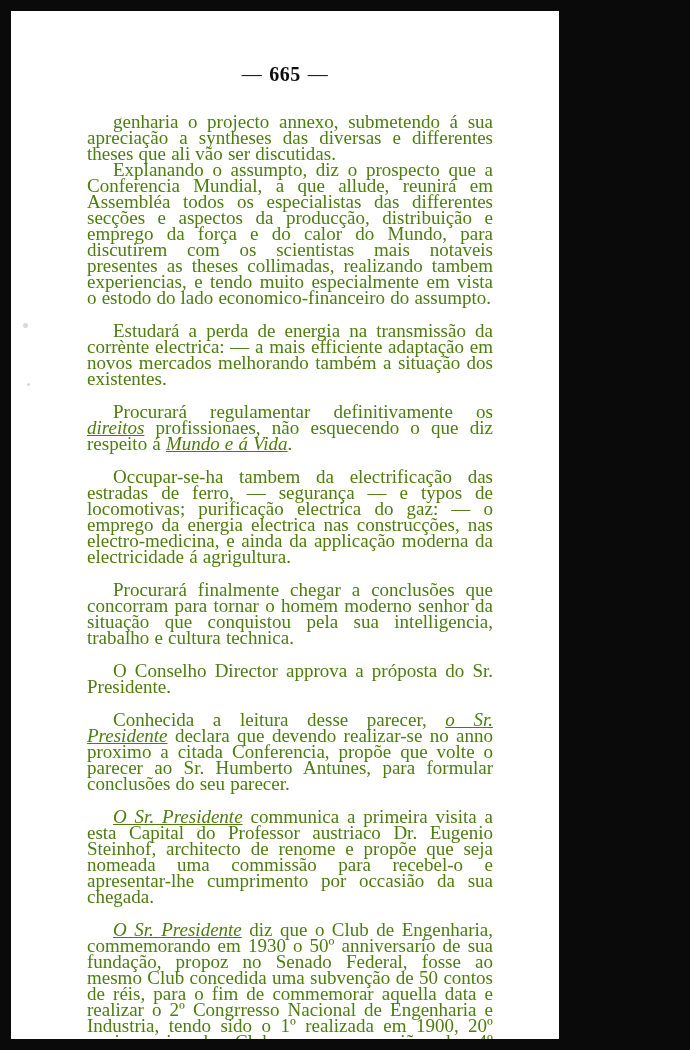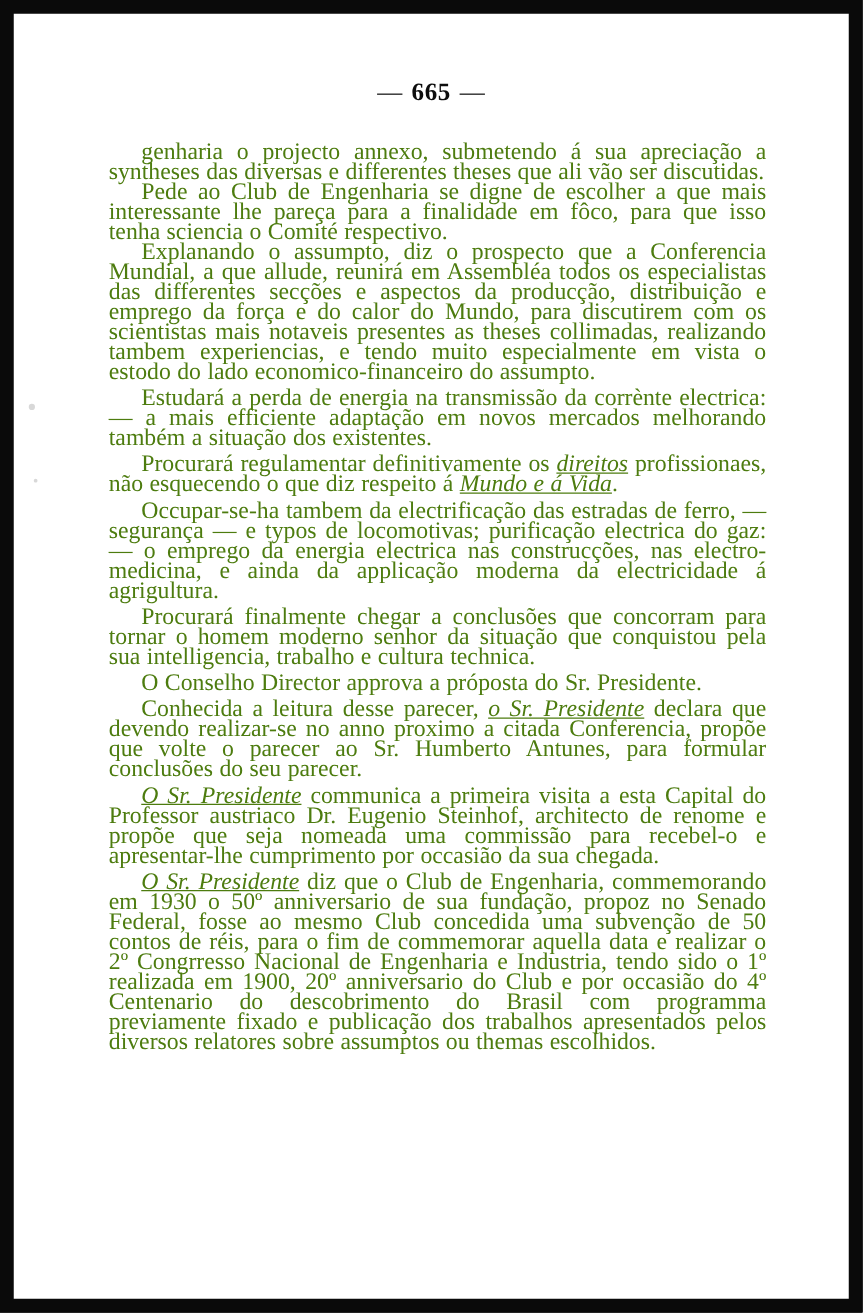--- a/index.html
+++ b/index.html
@@ -18,21 +18,21 @@
     left: 0; top: 0;
     width: 690px;
     height: 1050px;
     background: #0a0a0a;
     box-sizing: border-box;
   }
   .page {
     position: absolute;
     left: 11px;
     top: 11px;
-    width: 668px;
+    width: 548px;
     height: 1028px;
     background: #ffffff;
     box-sizing: border-box;
     overflow: hidden;
   }
   .page-number-line {
     text-align: center;
     font-size: 20px;
     font-weight: bold;
     color: #0d0d0d;
@@ -56,21 +56,21 @@
     text-align: justify;
     text-justify: inter-word;
     font-size: 19px;
     line-height: 16px;
     text-indent: 26px;
     color: #4d7c0f;
     word-spacing: 0.4px;
     -webkit-font-smoothing: none;
   }
   p.para.gap {
-    margin-top: 5px;
+    margin-top: 17px;
   }
   p.para.nogap {
     margin-top: 0;
   }
   i, em {
     font-style: italic;
     text-decoration: underline;
   }
   
   .speckle {
@@ -89,21 +89,20 @@
 
   <div class="speckle" style="left:12px; top:312px; width:5px; height:5px;"></div>
   <div class="speckle" style="left:16px; top:372px; width:3px; height:3px;"></div>
 
   <div class="page-number-line">
     <span class="dash">—</span><span>665</span><span class="dash">—</span>
   </div>
 
   <div class="body-text" id="body-text">
       <p class="para nogap"><span>genharia o projecto annexo, submetendo á sua apreciação a syntheses das diversas e differentes theses que ali vão ser discutidas.</span></p>
-      <p class="para nogap"><span>Pede ao Club de Engenharia se digne de escolher a que mais interessante lhe pareça para a finalidade em fôco, para que isso tenha sciencia o Comité respectivo.</span></p>
       <p class="para nogap"><span>Explanando o assumpto, diz o prospecto que a Conferencia Mundial, a que allude, reunirá em Assembléa todos os especialistas das differentes secções e aspectos da producção, distribuição e emprego da força e do calor do Mundo, para discutirem com os scientistas mais notaveis presentes as theses collimadas, realizando tambem experiencias, e tendo muito especialmente em vista o estodo do lado economico-financeiro do assumpto.</span></p>
       <p class="para gap"><span>Estudará a perda de energia na transmissão da corrènte electrica: — a mais efficiente adaptação em novos mercados melhorando também a situação dos existentes.</span></p>
       <p class="para gap"><span>Procurará regulamentar definitivamente os </span><i>direitos</i><span> profissionaes, não esquecendo o que diz respeito á </span><i>Mundo e á Vida</i><span>.</span></p>
       <p class="para gap"><span>Occupar-se-ha tambem da electrificação das estradas de ferro, — segurança — e typos de locomotivas; purificação electrica do gaz: — o emprego da energia electrica nas construcções, nas electro-medicina, e ainda da applicação moderna da electricidade á agrigultura.</span></p>
       <p class="para gap"><span>Procurará finalmente chegar a conclusões que concorram para tornar o homem moderno senhor da situação que conquistou pela sua intelligencia, trabalho e cultura technica.</span></p>
       <p class="para gap"><span>O Conselho Director approva a próposta do Sr. Presidente.</span></p>
       <p class="para gap"><span>Conhecida a leitura desse parecer, </span><i>o Sr. Presidente</i><span> declara que devendo realizar-se no anno proximo a citada Conferencia, propõe que volte o parecer ao Sr. Humberto Antunes, para formular conclusões do seu parecer.</span></p>
       <p class="para gap"><i>O Sr. Presidente</i><span> communica a primeira visita a esta Capital do Professor austriaco Dr. Eugenio Steinhof, architecto de renome e propõe que seja nomeada uma commissão para recebel-o e apresentar-lhe cumprimento por occasião da sua chegada.</span></p>
       <p class="para gap"><i>O Sr. Presidente</i><span> diz que o Club de Engenharia, commemorando em 1930 o 50º anniversario de sua fundação, propoz no Senado Federal, fosse ao mesmo Club concedida uma subvenção de 50 contos de réis, para o fim de commemorar aquella data e realizar o 2º Congrresso Nacional de Engenharia e Industria, tendo sido o 1º realizada em 1900, 20º anniversario do Club e por occasião do 4º Centenario do descobrimento do Brasil com programma previamente fixado e publicação dos trabalhos apresentados pelos diversos relatores sobre assumptos ou themas escolhidos.</span></p>
     </div>

